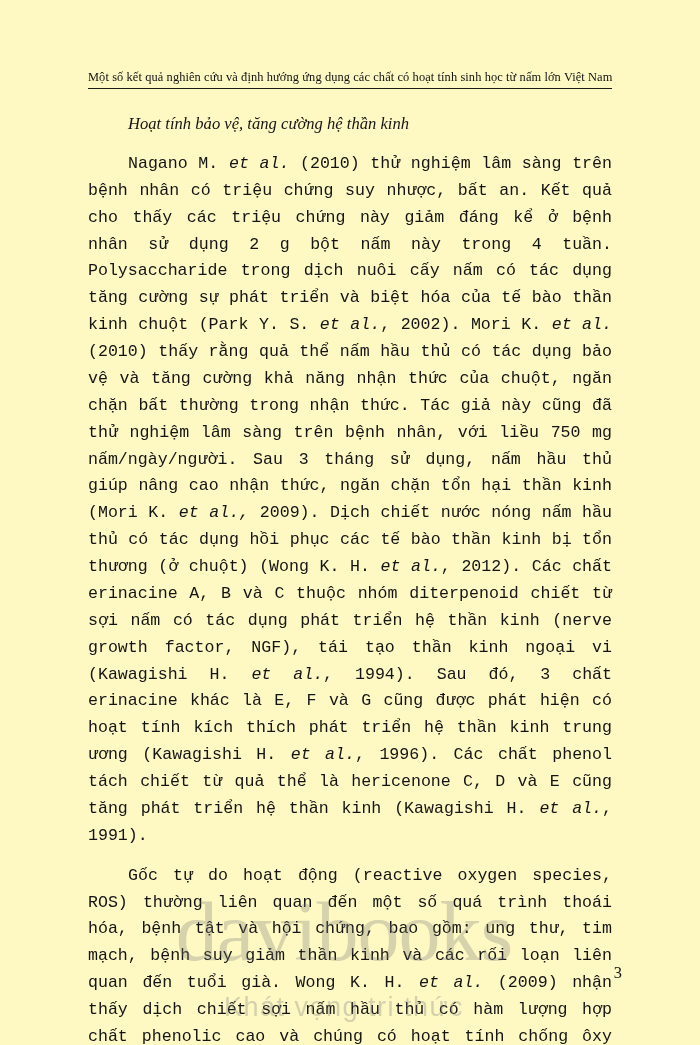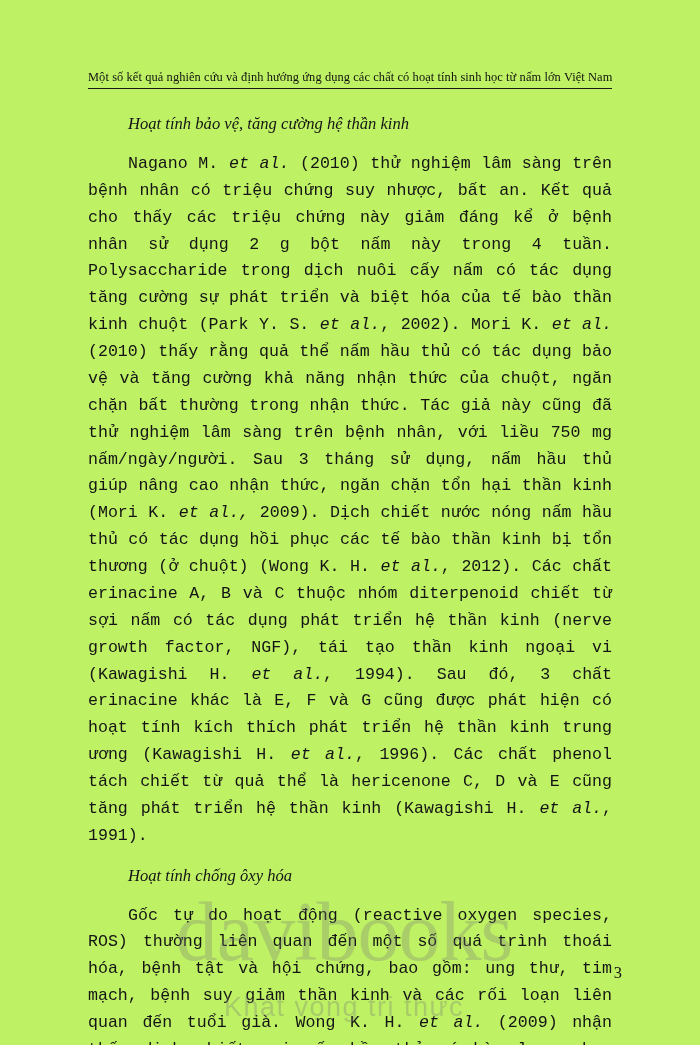--- a/index.html
+++ b/index.html
@@ -14,21 +14,21 @@
     color: #0f0f0f;
     position: relative;
     overflow: hidden;
   }
   .page {
     position: absolute;
     left: 0;
     top: 0;
     width: 700px;
     height: 1045px;
-    background: #bef264;
+    background: #fef9c3;
   }
   .content {
     position: absolute;
     left: 88px;
     top: 70px;
     width: 524px;
   }
   .running-head {
     font-size: 12.4px;
     text-align: center;
@@ -112,23 +112,20 @@
     <div class="body-text">
 
       <p class="subhead spaced">
         <span>Hoạt tính bảo vệ, tăng cường hệ thần kinh</span>
       </p>
 
       <p class="para spaced">
         Nagano M. <span class="it">et al.</span> (2010) thử nghiệm lâm sàng trên bệnh nhân có triệu chứng suy nhược, bất an. Kết quả cho thấy các triệu chứng này giảm đáng kể ở bệnh nhân sử dụng 2 g bột nấm này trong 4 tuần. Polysaccharide trong dịch nuôi cấy nấm có tác dụng tăng cường sự phát triển và biệt hóa của tế bào thần kinh chuột (Park Y. S. <span class="it">et al.</span>, 2002). Mori K. <span class="it">et al.</span> (2010) thấy rằng quả thể nấm hầu thủ có tác dụng bảo vệ và tăng cường khả năng nhận thức của chuột, ngăn chặn bất thường trong nhận thức. Tác giả này cũng đã thử nghiệm lâm sàng trên bệnh nhân, với liều 750 mg nấm/ngày/người. Sau 3 tháng sử dụng, nấm hầu thủ giúp nâng cao nhận thức, ngăn chặn tổn hại thần kinh (Mori K. <span class="it">et al.,</span> 2009). Dịch chiết nước nóng nấm hầu thủ có tác dụng hồi phục các tế bào thần kinh bị tổn thương (ở chuột) (Wong K. H. <span class="it">et al.</span>, 2012). Các chất erinacine A, B và C thuộc nhóm diterpenoid chiết từ sợi nấm có tác dụng phát triển hệ thần kinh (nerve growth factor, NGF), tái tạo thần kinh ngoại vi (Kawagishi H. <span class="it">et al.</span>, 1994). Sau đó, 3 chất erinacine khác là E, F và G cũng được phát hiện có hoạt tính kích thích phát triển hệ thần kinh trung ương (Kawagishi H. <span class="it">et al.</span>, 1996). Các chất phenol tách chiết từ quả thể là hericenone C, D và E cũng tăng phát triển hệ thần kinh (Kawagishi H. <span class="it">et al.</span>, 1991).
       </p>
 
-      <p class="subhead spaced">
-        <span>Hoạt tính chống ôxy hóa</span>
-      </p>
 
       <p class="para spaced">
         Gốc tự do hoạt động (reactive oxygen species, ROS) thường liên quan đến một số quá trình thoái hóa, bệnh tật và hội chứng, bao gồm: ung thư, tim mạch, bệnh suy giảm thần kinh và các rối loạn liên quan đến tuổi già. Wong K. H. <span class="it">et al.</span> (2009) nhận thấy dịch chiết sợi nấm hầu thủ có hàm lượng hợp chất phenolic cao và chúng có hoạt tính chống ôxy hóa. Ngoài chất phenolic, polysaccharide ở nấm hầu thủ cũng có tác dụng chống ôxy hóa. Zhang Z. <span class="it">et al.</span> (2012) chỉ ra rằng HEP-80 có hoạt tính bao vây gốc tự do, bảo vệ gan khỏi tác nhân CCl<sub>4</sub> nhờ đặc tính chống ôxy hóa của chất này. Han và cs. (2012) đã phát hiện rằng polysaccharide HEP tăng hoạt tính của các enzyme chống ôxy hóa ở chuột (CAT, GSH-Px, SOD và GR), làm giảm sự tích tụ gốc ôxy hóa tự do trong thận. Polysaccharide làm tăng hoạt tính enzyme chống ôxy hóa
       </p>
 
     </div>
   </div>
 
   <div class="page-number">3</div>
 

